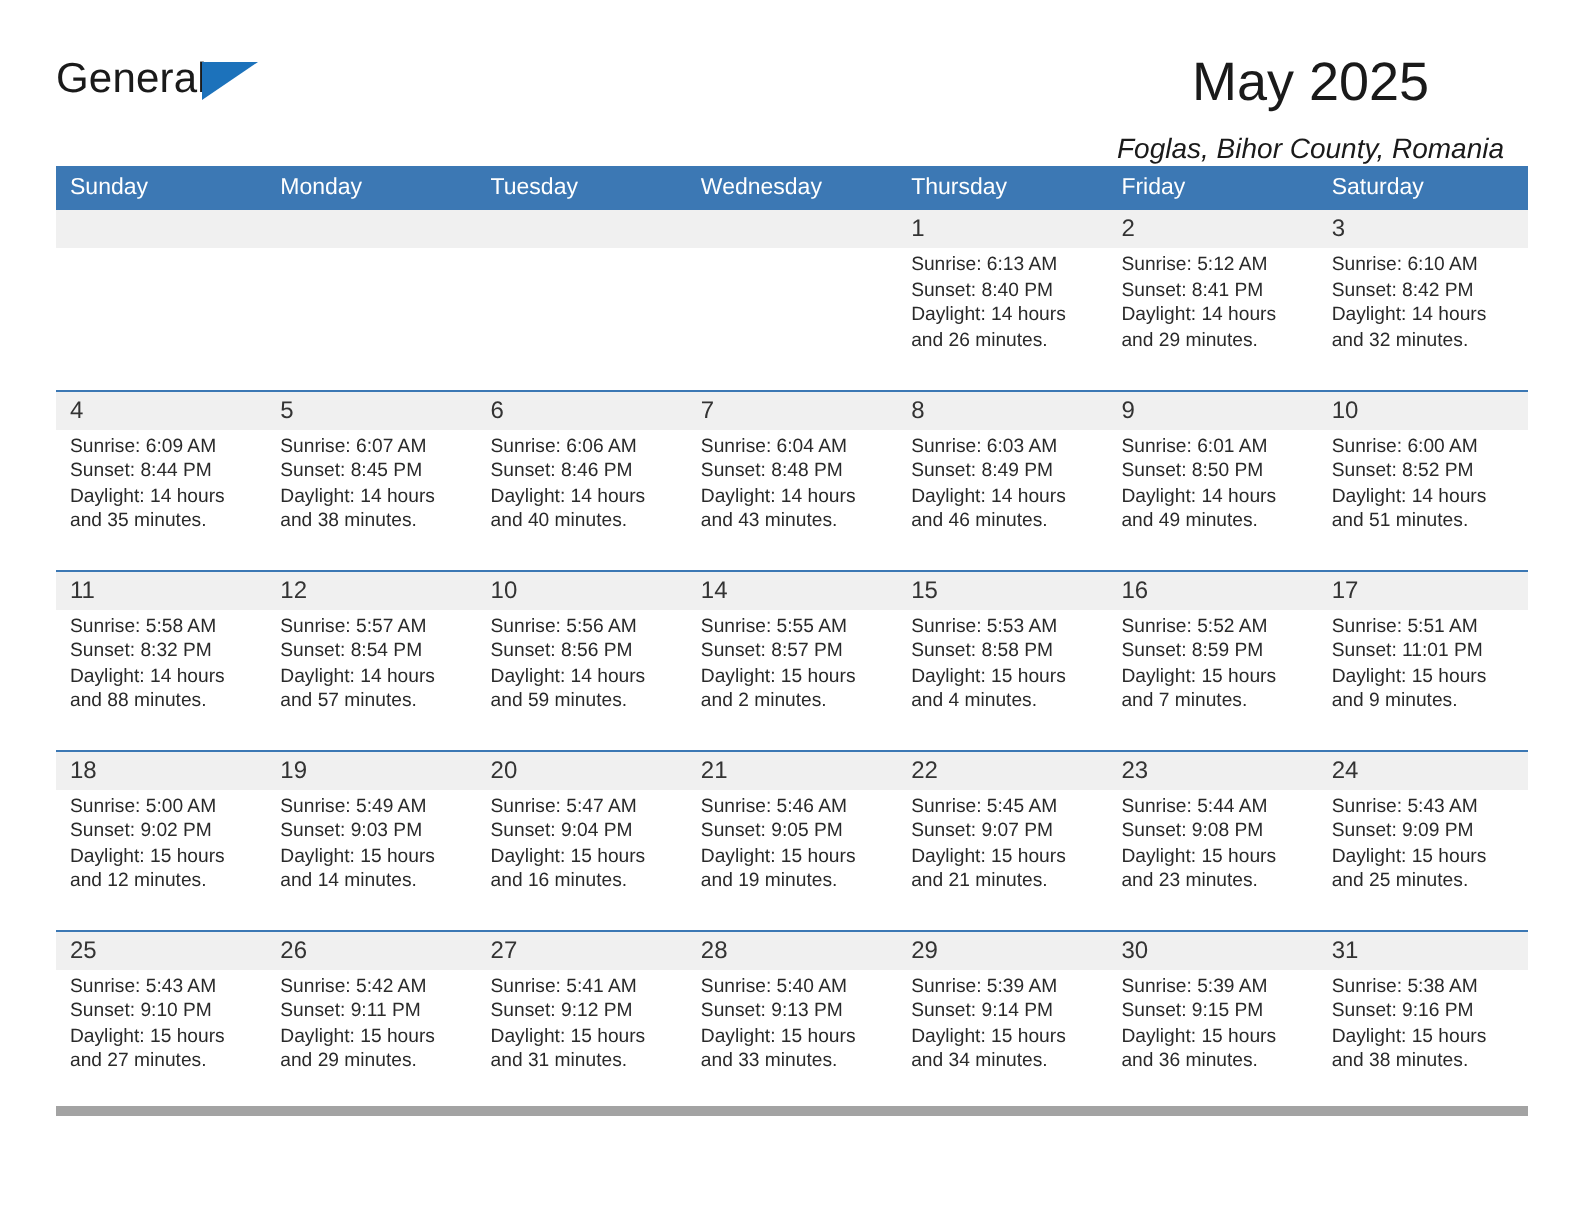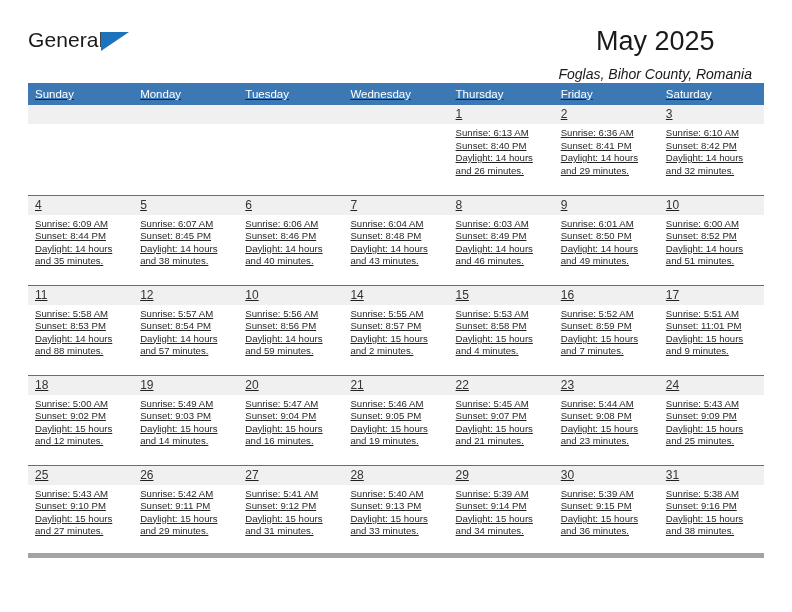--- a/index.html
+++ b/index.html
@@ -77,21 +77,20 @@
     margin-top: 9px;
     font-style: italic;
   }
 
   
   .calendar {
     width: 736px;
     border-collapse: collapse;
     table-layout: fixed;
     margin-top: 9px;
-    text-decoration: underline;
   }
   .calendar th {
     background: #3c78b4;
     color: #ffffff;
     font-weight: normal;
     font-size: 11.5px;
     text-align: left;
     padding: 5px 0 5px 7px;
     height: 20px;
     box-sizing: border-box;
@@ -183,21 +182,21 @@
             <div class="details">
               <div>Sunrise: 6:13 AM</div>
               <div>Sunset: 8:40 PM</div>
               <div>Daylight: 14 hours</div>
               <div>and 26 minutes.</div>
             </div>
           </td>
           <td>
             <span class="daynum">2</span>
             <div class="details">
-              <div>Sunrise: 6:36 AM</div>
+              <div>Sunrise: 5:12 AM</div>
               <div>Sunset: 8:41 PM</div>
               <div>Daylight: 14 hours</div>
               <div>and 29 minutes.</div>
             </div>
           </td>
           <td>
             <span class="daynum">3</span>
             <div class="details">
               <div>Sunrise: 6:10 AM</div>
               <div>Sunset: 8:42 PM</div>
@@ -269,21 +268,21 @@
               <div>Daylight: 14 hours</div>
               <div>and 51 minutes.</div>
             </div>
           </td>
         </tr>
         <tr class="week">
           <td>
             <span class="daynum">11</span>
             <div class="details">
               <div>Sunrise: 5:58 AM</div>
-              <div>Sunset: 8:53 PM</div>
+              <div>Sunset: 8:32 PM</div>
               <div>Daylight: 14 hours</div>
               <div>and 88 minutes.</div>
             </div>
           </td>
           <td>
             <span class="daynum">12</span>
             <div class="details">
               <div>Sunrise: 5:57 AM</div>
               <div>Sunset: 8:54 PM</div>
               <div>Daylight: 14 hours</div>

